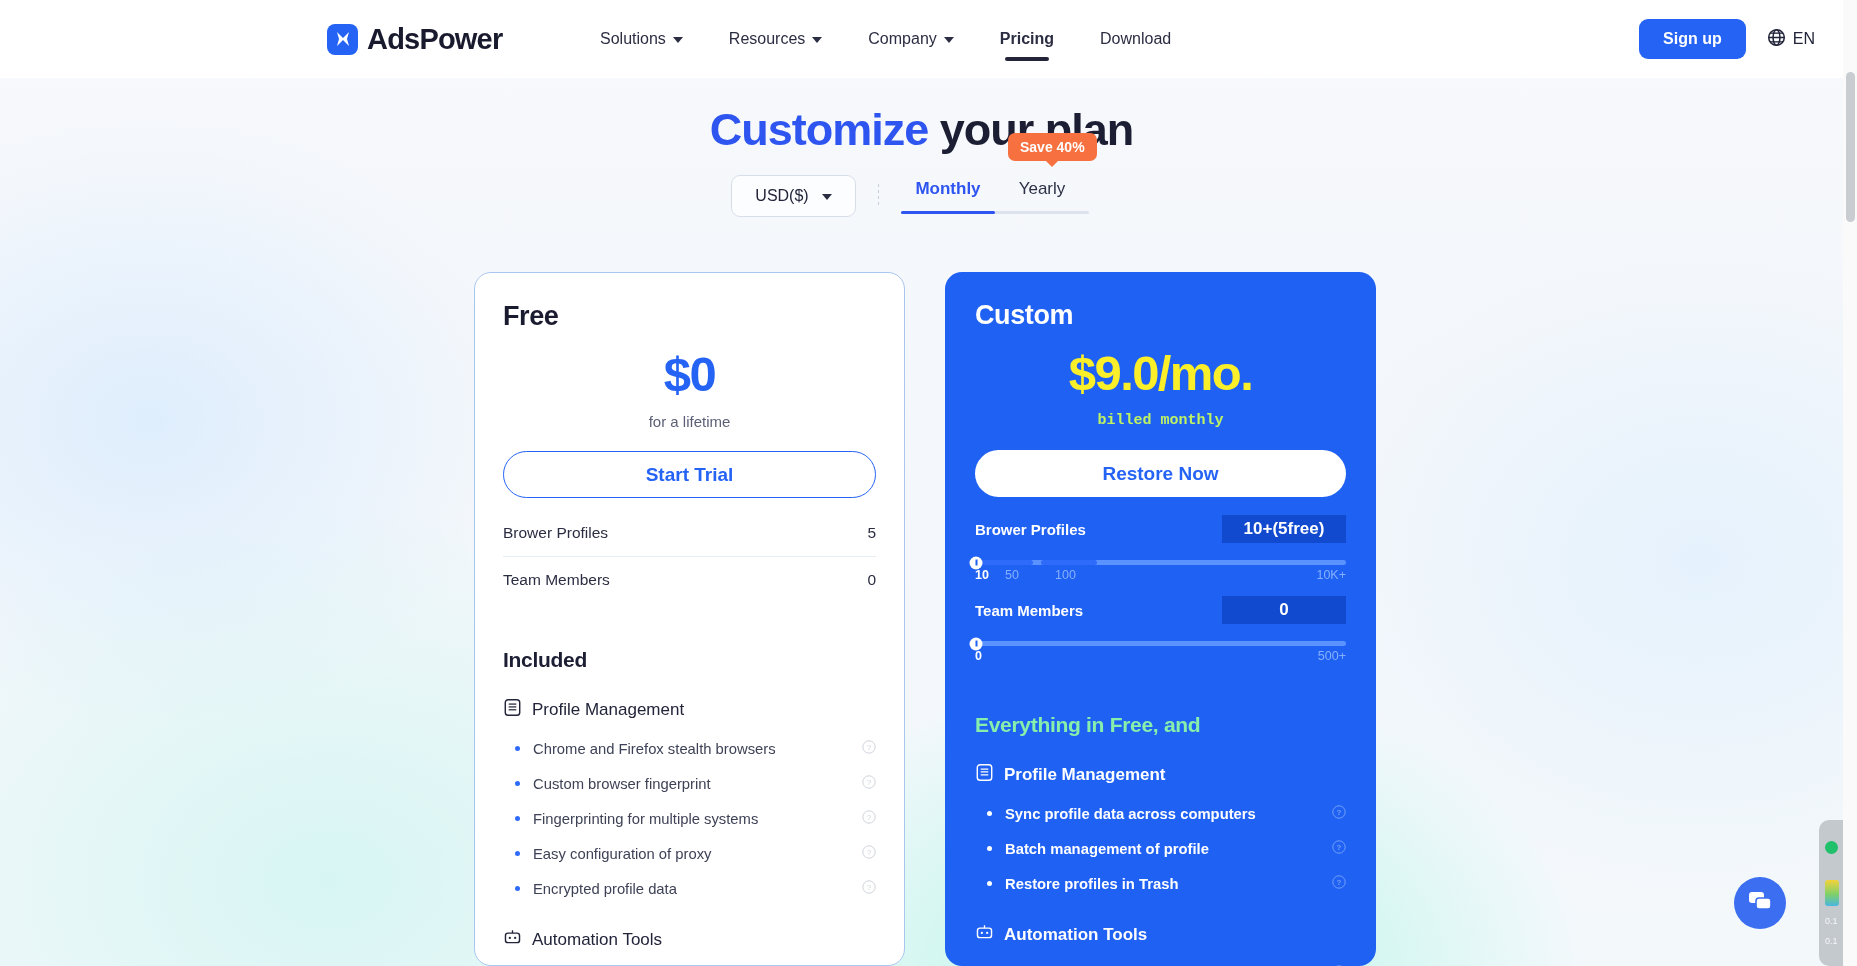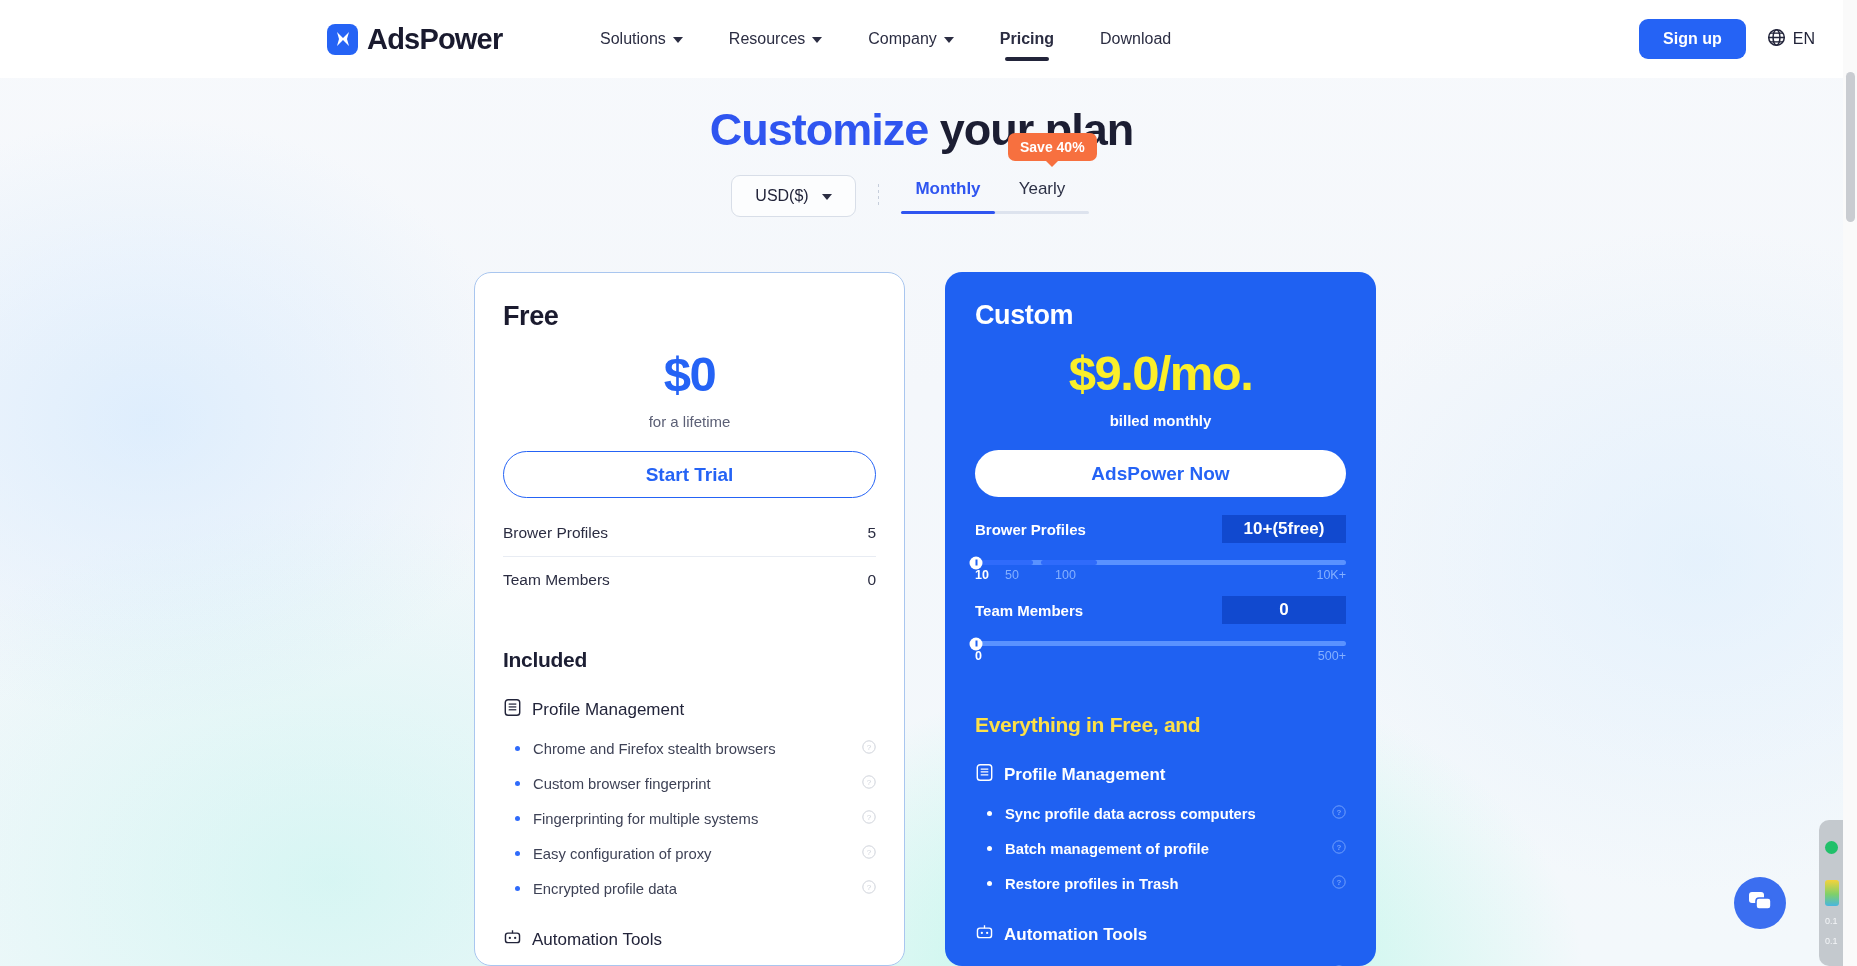--- a/index.html
+++ b/index.html
@@ -269,21 +269,21 @@
   }
   #price-free { color: #2563f5; }
   #price-custom { color: #fbef2a; }
 
   .price-sub {
     text-align: center;
     font-size: 15px;
     margin-top: 14px;
   }
   #price-sub-free { color: #5c6076; }
-  #price-sub-custom { color: #ffffff; font-weight: bold; }
+  #price-sub-custom { color: #bef264; font-weight: bold; font-family: Liberation Mono, monospace; }
 
   .cta {
     display: block;
     width: 100%;
     margin-top: 21px;
     height: 47px;
     border-radius: 24px;
     font-size: 19px;
     font-weight: bold;
     cursor: pointer;
@@ -376,21 +376,21 @@
   .tick.mid { color: #85b0ff; }
   .tick.last { color: #85b0ff; right: 0; }
 
   
   .section-title {
     font-size: 21px;
     font-weight: bold;
     letter-spacing: -0.3px;
   }
   #included-title { margin-top: 46px; color: #1c1e33; }
-  #custom-features-title { margin-top: 46px; color: #fde047; }
+  #custom-features-title { margin-top: 46px; color: #86efac; }
 
   .group-head {
     display: flex;
     align-items: center;
     gap: 10px;
     margin-top: 26px;
     font-size: 17px;
   }
   #card-free .group-head { color: #22243a; }
   #card-custom .group-head { color: #ffffff; font-weight: bold; }
@@ -651,21 +651,21 @@
       </span>
       <span>Automation Tools</span>
     </div>
   </div>
 
   <div class="card" id="card-custom">
 
     <div class="card-title">Custom</div>
     <div class="price" id="price-custom">$9.0/mo.</div>
     <div class="price-sub" id="price-sub-custom">billed monthly</div>
-    <button class="cta" id="cta-custom">AdsPower Now</button>
+    <button class="cta" id="cta-custom">Restore Now</button>
 
     <div class="slider-block" style="margin-top:18px;">
       <div class="slider-head">
         <span class="slider-label">Brower Profiles</span>
         <span class="slider-value">10+(5free)</span>
       </div>
       <div class="slider-track">
         <div class="slider-seg" style="left:2px;width:56px;"></div>
         <div class="slider-seg" style="left:66px;width:56px;"></div>
         <div class="slider-knob"></div>

